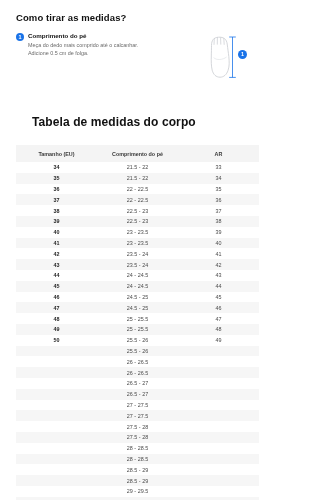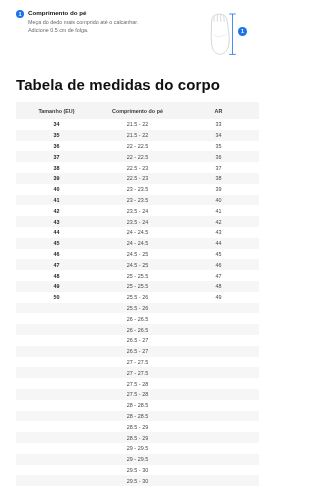--- a/index.html
+++ b/index.html
@@ -94,25 +94,25 @@
     background: #1a73e8;
     color: #fff;
     font-size: 5.5px;
     line-height: 9px;
     text-align: center;
     font-weight: bold;
   }
 
   
   .table-title {
-    font-size: 15px;
+    font-size: 12px;
     font-weight: bold;
     letter-spacing: 0.1px;
     color: #111111;
-    margin: 0;
+    margin: 16px;
     padding-top: 16px;
   }
   table.size-table {
     width: 100%;
     border-collapse: collapse;
     margin-top: 9px;
     table-layout: fixed;
   }
   table.size-table th {
     background: #f4f4f4;
@@ -137,20 +137,21 @@
     color: #1f1f1f;
   }
   table.size-table tbody tr.odd { background: #ffffff; }
   table.size-table tbody tr.even { background: #f6f6f6; }
 </style>
 </head>
 <body>
 
 <div class="page">
 
+  <h2 class="howto-title">Como tirar as medidas?</h2>
 
   <div class="howto-body">
 
     <div class="measure-list">
       <div class="measure-item">
         <span class="badge">1</span>
         <div class="measure-text">
           <div class="measure-label">Comprimento do pé</div>
           <div class="measure-desc">Meça do dedo mais comprido até o calcanhar. Adicione 0.5 cm de folga.</div>
         </div>

